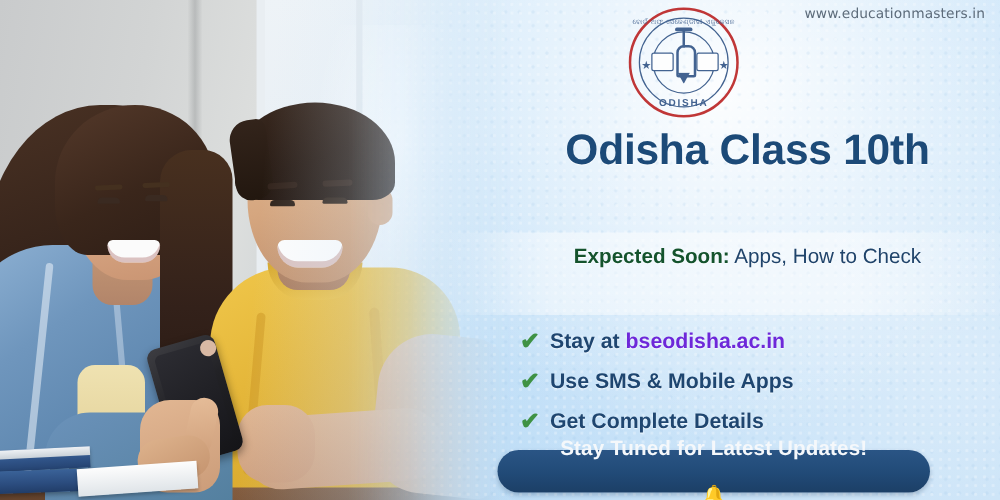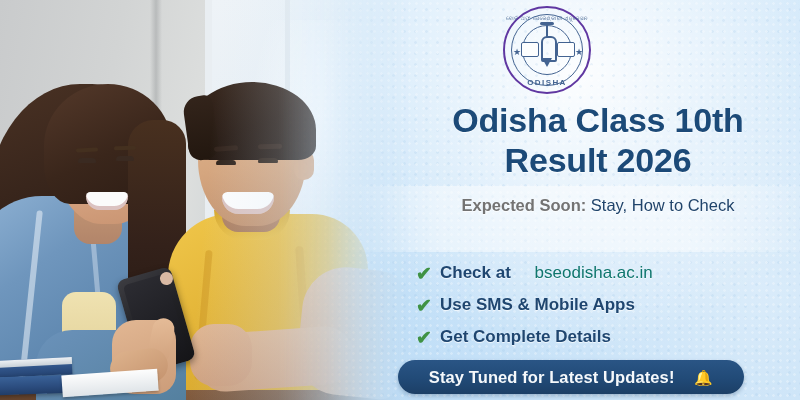--- a/index.html
+++ b/index.html
@@ -180,21 +180,21 @@
   
   .photo-wash { inset: 0;
     background: linear-gradient(95deg, rgba(220,238,251,0) 50%, rgba(214,234,250,.35) 74%, rgba(205,229,248,.75) 92%, rgba(200,226,248,.95) 100%); }
 
   
   .logo {
     position: absolute;
     left: 503px; top: 6px;
     width: 84px; height: 84px;
     border-radius: 50%;
-    border: 2px solid #4c1d95;
+    border: 2px solid #b91c1c;
     opacity: .88;
   }
   .logo-inner-ring {
     position: absolute;
     left: 6px; top: 6px; right: 6px; bottom: 6px;
     border-radius: 50%;
     border: 1.5px solid #2b4f82;
   }
   .logo-core {
     position: absolute;
@@ -263,21 +263,21 @@
   .title .l2 { display: block; }
   .subtitle {
     position: absolute;
     left: 8px; top: 193px; width: 388px;
     text-align: center;
     font-size: 16.5px;
     line-height: 25px;
     color: #20446b;
     text-shadow: 0 1px 1px rgba(255,255,255,.8);
   }
-  .subtitle b { font-weight: bold; color: #737373; }
+  .subtitle b { font-weight: bold; color: #14532d; }
 
   .bullets {
     position: absolute;
     left: 20px; top: 258px;
     width: 380px;
   }
   .bullet {
     display: flex;
     align-items: center;
     height: 30px;
@@ -291,33 +291,34 @@
     line-height: 19px;
     font-weight: bold;
     text-align: left;
   }
   .bullet-text {
     font-size: 17px;
     font-weight: bold;
     color: #1f4670;
     text-shadow: 0 1px 1px rgba(255,255,255,.8);
   }
-  .bullet-text .dom { color: #0f766e; font-weight: normal; margin-left: 19px; }
+  .bullet-text .dom { color: #6d28d9; font-weight: bold; }
 
   .cta {
     position: absolute;
     left: 2px; top: 360px;
     width: 346px; height: 34px;
     background: linear-gradient(180deg,#2a5585 0%, #214a77 55%, #1c3f66 100%);
     border-radius: 18px;
     display: flex;
     align-items: center;
     justify-content: center;
     gap: 20px;
     box-shadow: 0 2px 4px rgba(20,50,85,.28);
+    flex-direction: column;
   }
   .cta-text {
     color: #f5f8fb;
     font-size: 16.5px;
     font-weight: bold;
     letter-spacing: .1px;
   }
   .bell { font-size: 15px; line-height: 15px; }
 </style>
 </head>
@@ -382,51 +383,51 @@
     <div class="ph finger-over"></div>
 
     <div class="ph book1"></div>
     <div class="ph book1-pages"></div>
     <div class="ph book2"></div>
     <div class="ph paper"></div>
 
     <div class="ph photo-wash"></div>
   </div>
 
+  <div class="watermark">www.educationmasters.in</div>
 
   <div class="logo">
     <div class="logo-inner-ring"></div>
     <div class="logo-core"></div>
     <div class="logo-top-text">ବୋର୍ଡ ଅଫ ସେକେଣ୍ଡାରୀ ଏଜୁକେସନ</div>
     <div class="logo-star-l">★</div>
     <div class="logo-star-r">★</div>
     <div class="logo-cap"></div>
     <div class="logo-stem"></div>
     <div class="logo-book-l"></div>
     <div class="logo-book-r"></div>
     <div class="logo-lamp"></div>
     <div class="logo-foot"></div>
     <div class="logo-bottom-text">ODISHA</div>
   </div>
 
   <div class="content">
 
     <div class="title">
       <span>Odisha Class 10th</span>
-      <span class="l2">Result 2026</span>
     </div>
 
     <div class="subtitle">
-      <b>Expected Soon:</b><span> Stay, How to Check</span><br>
+      <b>Expected Soon:</b><span> Apps, How to Check</span><br>
     </div>
 
     <div class="bullets">
       <div class="bullet">
         <span class="check">✔</span>
-        <span class="bullet-text"><span>Check at </span><span class="dom">bseodisha.ac.in</span></span>
+        <span class="bullet-text"><span>Stay at </span><span class="dom">bseodisha.ac.in</span></span>
       </div>
       <div class="bullet">
         <span class="check">✔</span>
         <span class="bullet-text"><span>Use SMS &amp; Mobile Apps</span></span>
       </div>
       <div class="bullet">
         <span class="check">✔</span>
         <span class="bullet-text"><span>Get Complete Details</span></span>
       </div>
     </div>

